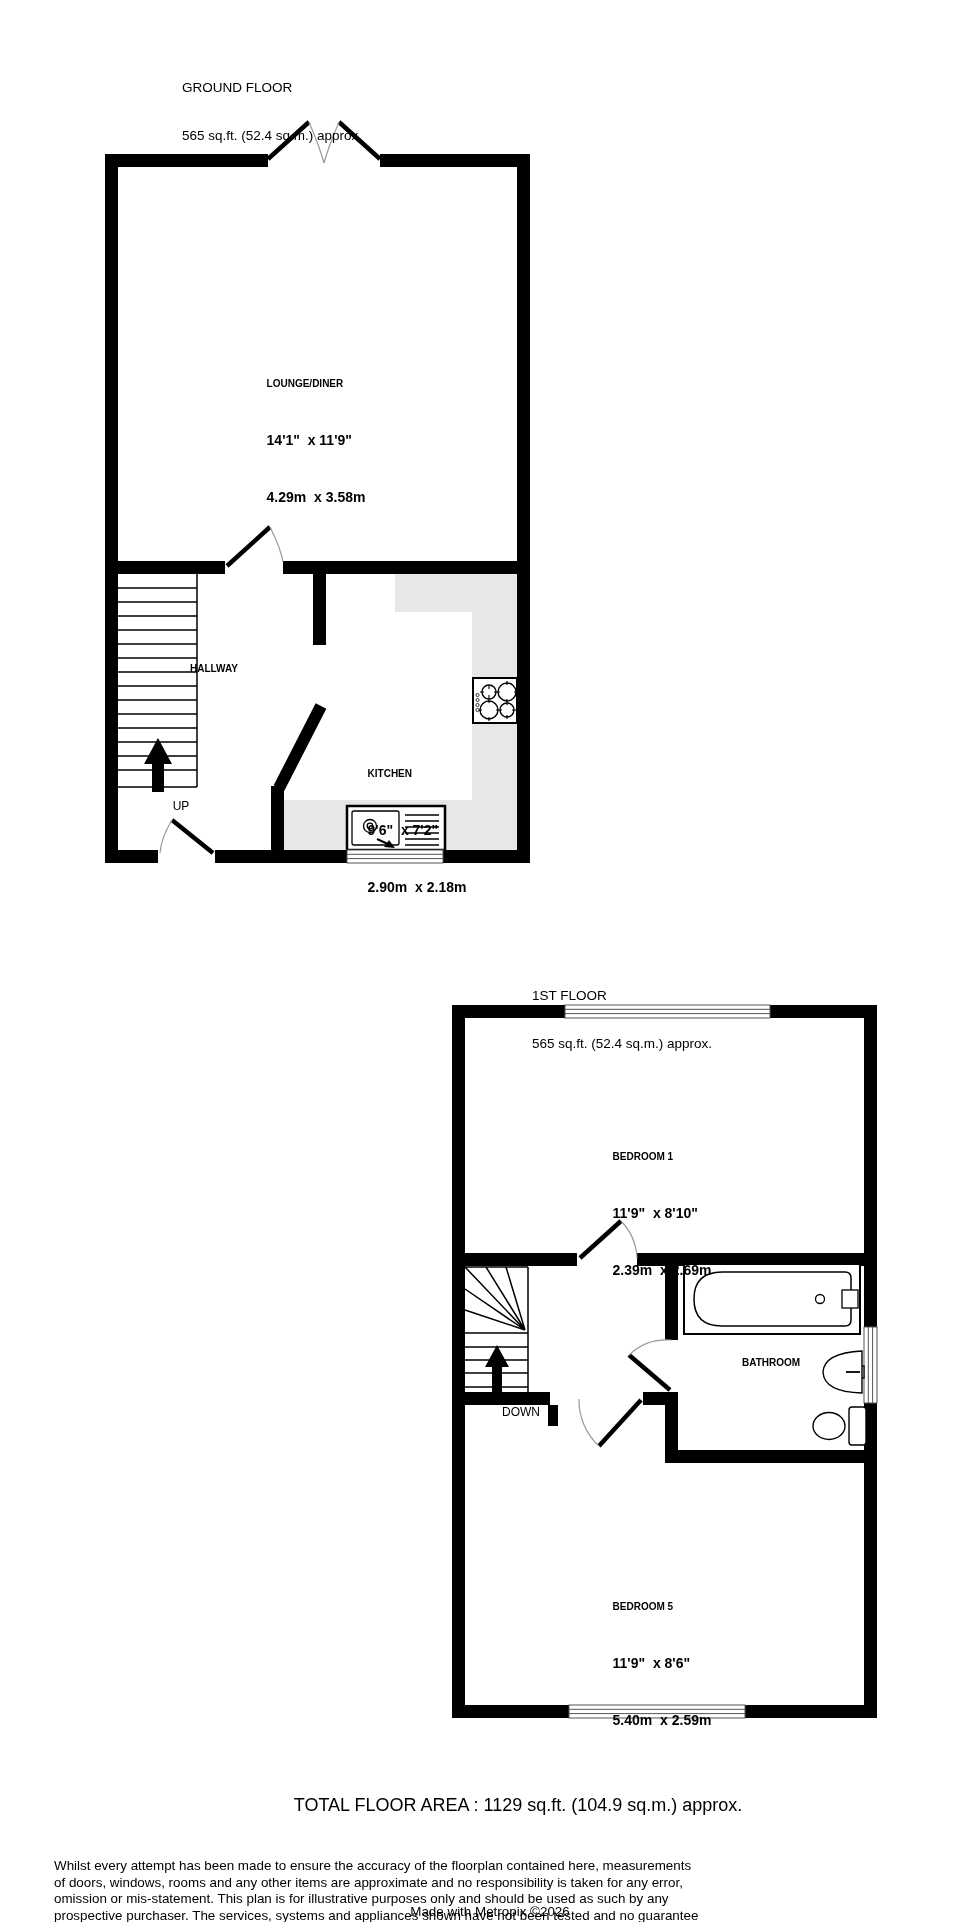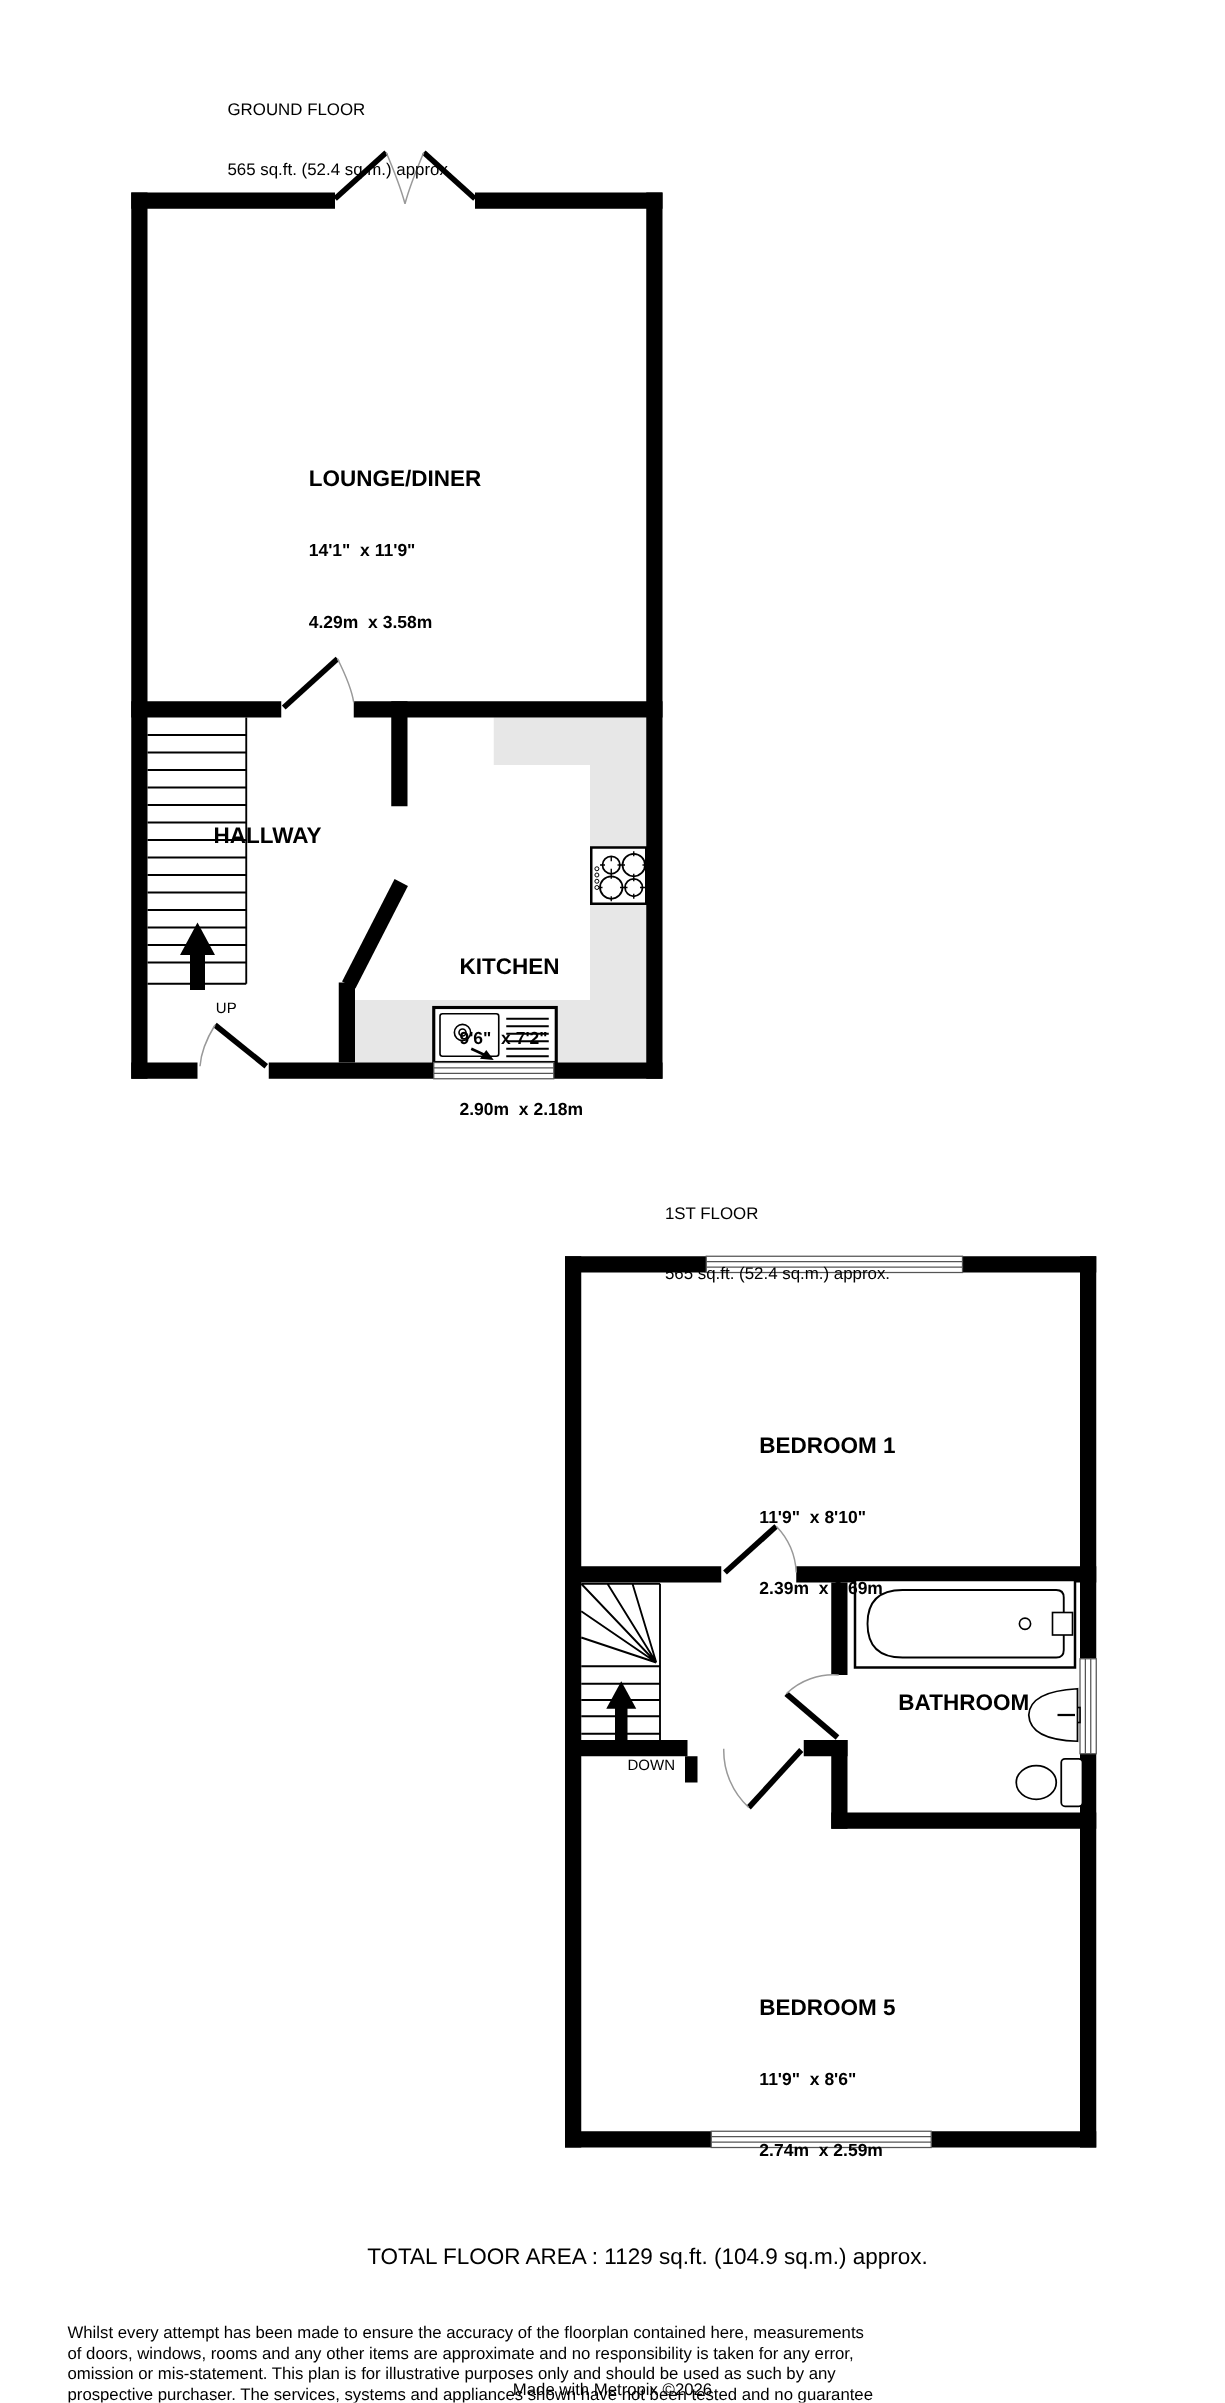--- a/index.html
+++ b/index.html
@@ -7,21 +7,21 @@
   #plan-svg{position:absolute;left:0;top:0;}
   .wall{fill:#000;}
   .counter{fill:#e7e7e7;}
   .tread{stroke:#000;stroke-width:1.5;fill:none;}
   .fixture{fill:#fff;stroke:#000;}
   .leaf{stroke:#000;stroke-width:4.5;}
   .arc{stroke:#999;stroke-width:1.2;fill:none;}
   .win{stroke:#555;stroke-width:1;fill:#fff;}
   .winline{stroke:#555;stroke-width:1;}
   .lbl{position:absolute;transform:translateX(-50%);text-align:left;white-space:pre;}
-  .room-name{font-size:18px;font-weight:bold;line-height:21px;}
+  .room-name{font-size:10px;font-weight:bold;line-height:21px;}
   .room-dim{font-size:14px;font-weight:bold;line-height:21px;}
   .floor-title{font-size:13.5px;line-height:16px;}
   .stair-lbl{font-size:12px;margin-left:24px;}
   .footer-total{font-size:18px;}
   .footer-disc{font-size:13.4px;line-height:16.5px;white-space:pre-line;width:820px;}
   .footer-credit{font-size:13.4px;}
 </style>
 </head>
 <body>
 
@@ -202,39 +202,39 @@
 <div class="lbl room-name" style="left:214px;top:658px;">HALLWAY</div>
 
 <div class="lbl" style="left:417px;top:727px;">
   <div class="room-name">KITCHEN</div>
   <div class="room-dim">9'6"  x 7'2"</div>
   <div class="room-dim">2.90m  x 2.18m</div>
 </div>
 
 <div class="lbl stair-lbl" style="left:157px;top:799px;">UP</div>
 
-<div class="lbl floor-title" style="left:622px;top:931px;">
+<div class="lbl floor-title" style="left:622px;top:956px;">
   <div>1ST FLOOR</div>
   <div>565 sq.ft. (52.4 sq.m.) approx.</div>
 </div>
 
 <div class="lbl" style="left:662px;top:1110px;">
   <div class="room-name">BEDROOM 1</div>
   <div class="room-dim">11'9"  x 8'10"</div>
   <div class="room-dim">2.39m  x 2.69m</div>
 </div>
 
 <div class="lbl room-name" style="left:771px;top:1352px;">BATHROOM</div>
 
 <div class="lbl stair-lbl" style="left:497px;top:1405px;">DOWN</div>
 
 <div class="lbl" style="left:662px;top:1560px;">
   <div class="room-name">BEDROOM 5</div>
   <div class="room-dim">11'9"  x 8'6"</div>
-  <div class="room-dim">2.74m  x 2.59m</div>
+  <div class="room-dim">5.40m  x 2.59m</div>
 </div>
 
 <div class="lbl footer-total" style="left:490px;top:1795px;margin-left:28px;">TOTAL FLOOR AREA : 1129 sq.ft. (104.9 sq.m.) approx.</div>
 
 <div class="lbl footer-disc" style="left:464px;top:1822px;margin-top:36px;">Whilst every attempt has been made to ensure the accuracy of the floorplan contained here, measurements
 of doors, windows, rooms and any other items are approximate and no responsibility is taken for any error,
 omission or mis-statement. This plan is for illustrative purposes only and should be used as such by any
 prospective purchaser. The services, systems and appliances shown have not been tested and no guarantee
 as to their operability or efficiency can be given.</div>
 

